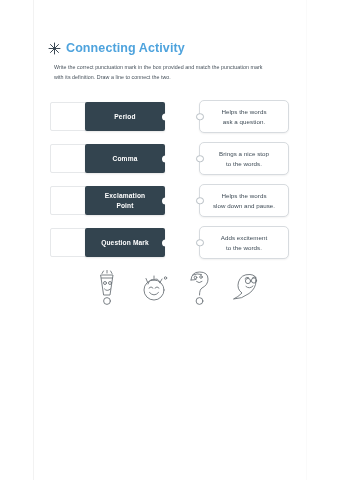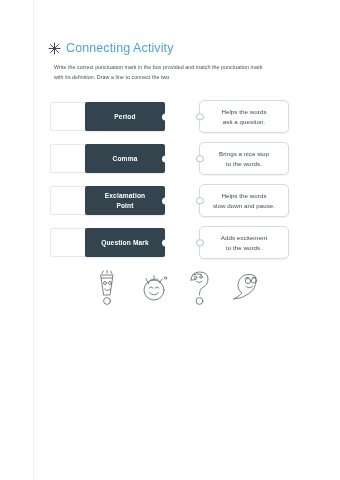--- a/index.html
+++ b/index.html
@@ -54,21 +54,21 @@
     gap: 5px;
   }
   .title-icon {
     width: 13px;
     height: 13px;
     display: block;
     flex: 0 0 auto;
   }
   .title-text {
     font-size: 12.5px;
-    font-weight: normal;
+    font-weight: bold;
     color: #4ea3dd;
     letter-spacing: 0.1px;
     white-space: nowrap;
   }
 
   .instructions {
     position: absolute;
     left: 54px;
     top: 62px;
     width: 216px;

